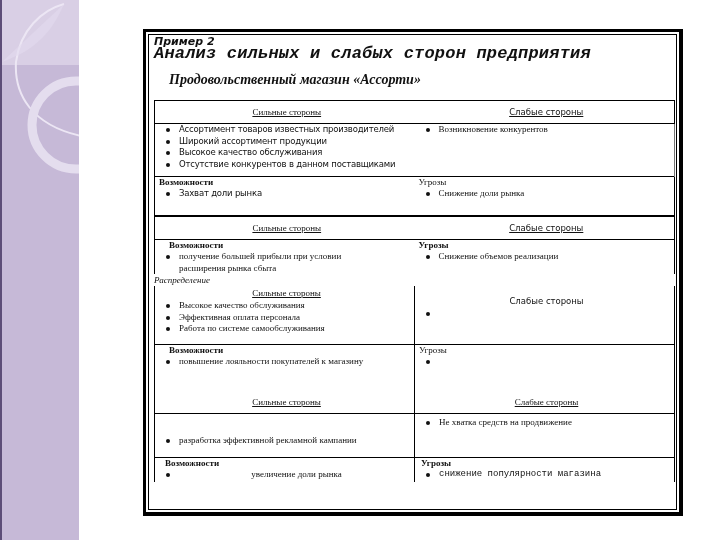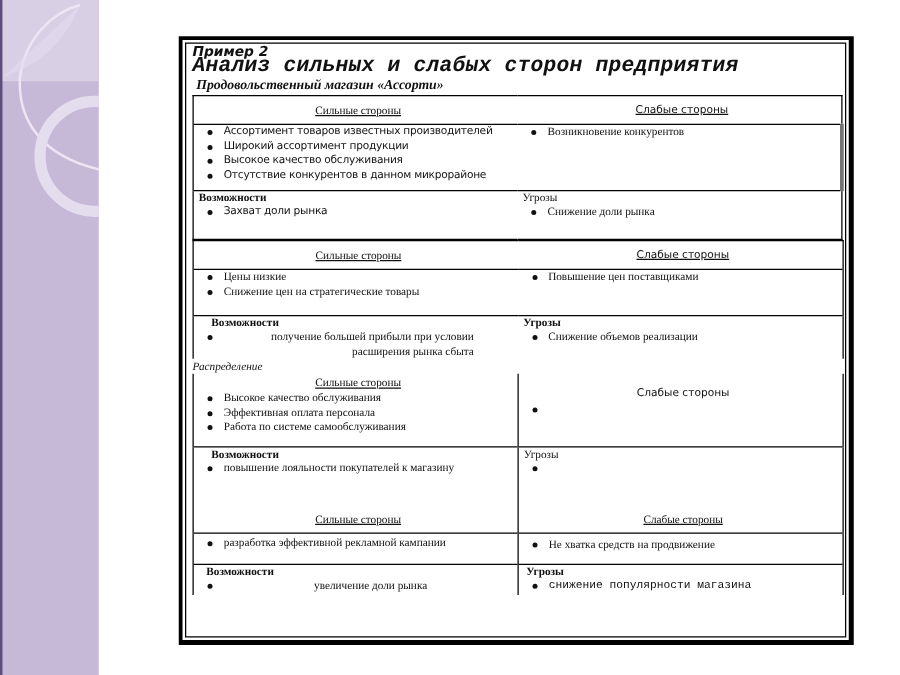--- a/index.html
+++ b/index.html
@@ -5,21 +5,21 @@
   html,body{margin:0;padding:0;}
   body{width:720px;height:540px;position:relative;background:#ffffff;overflow:hidden;font-family:"Liberation Serif",serif;color:#111;}
   .sidebar{position:absolute;left:0;top:0;width:79px;height:540px;background:#c6b9d7;border-left:2px solid #5d4d78;box-sizing:border-box;overflow:hidden;}
   .sidebar .top-band{position:absolute;left:0;top:0;width:100%;height:65px;background:#d9cfe5;}
   .sidebar svg{position:absolute;left:0;top:0;}
   .frame{position:absolute;left:143px;top:29px;width:540px;height:487px;box-sizing:border-box;border:4px solid #000;border-left-width:3px;border-top-width:3px;}
   .frame-inner{position:absolute;left:2px;top:2px;right:2px;bottom:2px;border:1px solid #000;}
   .content{position:absolute;left:8px;top:4px;right:4px;}
   .title1{font-family:"DejaVu Sans",sans-serif;font-style:italic;font-weight:bold;font-size:11px;line-height:12px;margin:0;}
   .title2{font-family:Liberation Mono, monospace;font-style:italic;font-weight:bold;font-size:17px;line-height:12px;margin:0;letter-spacing:0.2px;}
-  .subtitle{font-style:italic;font-weight:bold;font-size:11px;line-height:10px;margin:3px;}
+  .subtitle{font-style:italic;font-weight:bold;font-size:14px;line-height:10px;margin:15px;}
   .sec-label{font-style:italic;font-weight:bold;font-size:9px;line-height:11px;}
   .sec-center{font-style:italic;font-size:9px;line-height:12px;}
   table{border-collapse:collapse;width:100%;table-layout:fixed;}
   td{vertical-align:top;padding:0 0 0 4px;font-size:9px;line-height:11px;}
   .hdr td{text-align:center;height:22px;vertical-align:middle;}
   .hdr span{text-decoration:underline;}
   .bx{border-left:1px solid #000;border-right:1px solid #000;}
   .bt{border-top:1px solid #000;}
   .bb{border-bottom:1px solid #000;}
   .vd{border-right:1px solid #000;}
@@ -55,24 +55,24 @@
           <tr class="hdr">
         <td class="bx bt" style="border-right:none;"><span>Сильные стороны</span></td>
         <td class="bt" style="border-right:1px solid #000;"><span style="font-family:'DejaVu Sans',sans-serif;font-size:8.5px;">Слабые стороны</span></td>
       </tr>
       <tr>
         <td class="bx bt sans" style="border-right:none;height:52px;">
           <ul>
             <li>Ассортимент товаров известных производителей</li>
             <li>Широкий ассортимент продукции</li>
             <li>Высокое качество обслуживания</li>
-            <li>Отсутствие конкурентов в данном микрорайоне</li>
+            <li>Отсутствие конкурентов в данном поставщиками</li>
           </ul>
         </td>
-        <td class="bt" style="border-right:3px solid #737373;">
+        <td class="bt" style="border-right:1px solid #737373;">
           <ul>
             <li>Возникновение конкурентов</li>
           </ul>
         </td>
       </tr>
       <tr>
         <td class="bx bt bb sans" style="border-right:none;height:38px;">
           <span class="lbl" style="font-family:'Liberation Serif',serif;">Возможности</span>
           <ul>
             <li>Захват доли рынка</li>
@@ -88,37 +88,24 @@
     </tbody>
       </table>
 
     <table>
       <tbody>
           <tr class="hdr">
         <td class="bx bt" style="border-right:none;"><span>Сильные стороны</span></td>
         <td class="bt" style="border-right:1px solid #000;"><span style="font-family:'DejaVu Sans',sans-serif;font-size:8.5px;">Слабые стороны</span></td>
       </tr>
       <tr>
-        <td class="bx bt" style="border-right:none;height:36px;">
-          <ul>
-            <li>Цены низкие</li>
-            <li>Снижение цен на стратегические товары</li>
-          </ul>
-        </td>
-        <td class="bt" style="border-right:1px solid #000;">
-          <ul>
-            <li>Повышение цен поставщиками</li>
-          </ul>
-        </td>
-      </tr>
-      <tr>
         <td class="bx bt" style="border-right:none;height:34px;padding-left:14px;">
           <span class="lbl">Возможности</span>
           <ul style="margin-left:-10px;">
-            <li style="white-space:normal;width:200px;text-align:right;">получение большей прибыли при условии расширения рынка сбыта</li>
+            <li style="white-space:normal;width:200px;">получение большей прибыли при условии расширения рынка сбыта</li>
           </ul>
         </td>
         <td class="bt" style="border-right:1px solid #000;">
           <span class="lbl">Угрозы</span>
           <ul>
             <li>Снижение объемов реализации</li>
           </ul>
         </td>
       </tr>
     </tbody>
@@ -160,21 +147,21 @@
     </tbody>
       </table>
 
     <table>
       <tbody>
           <tr class="hdr">
         <td class="bx vd" style="height:16px;"><span>Сильные стороны</span></td>
         <td style="border-right:1px solid #000;"><span>Слабые стороны</span></td>
       </tr>
       <tr>
-        <td class="bx bt vd" style="height:22px;padding-top:2px;">
+        <td class="bx bt vd" style="height:22px;padding-top:21px;">
           <ul>
             <li>разработка эффективной рекламной кампании</li>
           </ul>
         </td>
         <td class="bt" style="border-right:1px solid #000;padding-top:3px;">
           <ul>
             <li>Не хватка средств на продвижение</li>
           </ul>
         </td>
       </tr>

